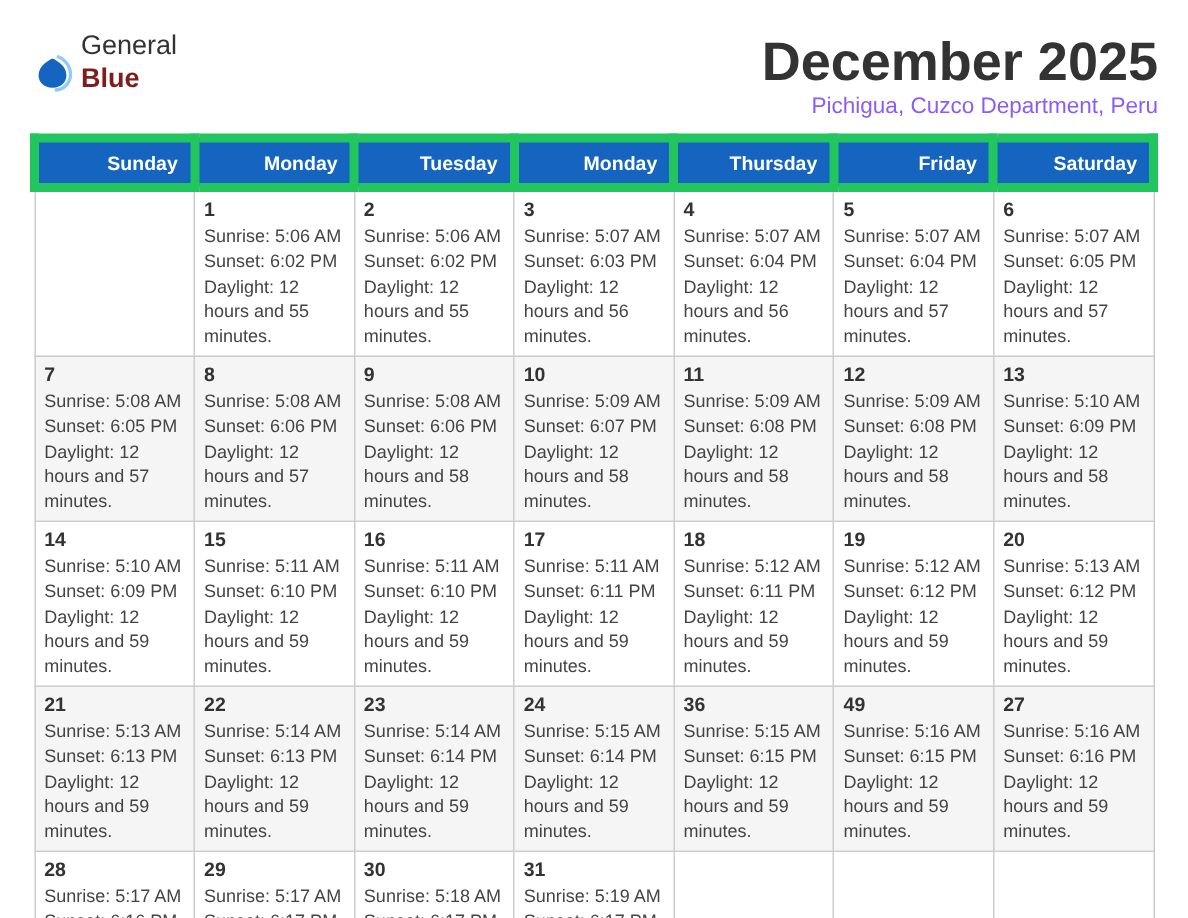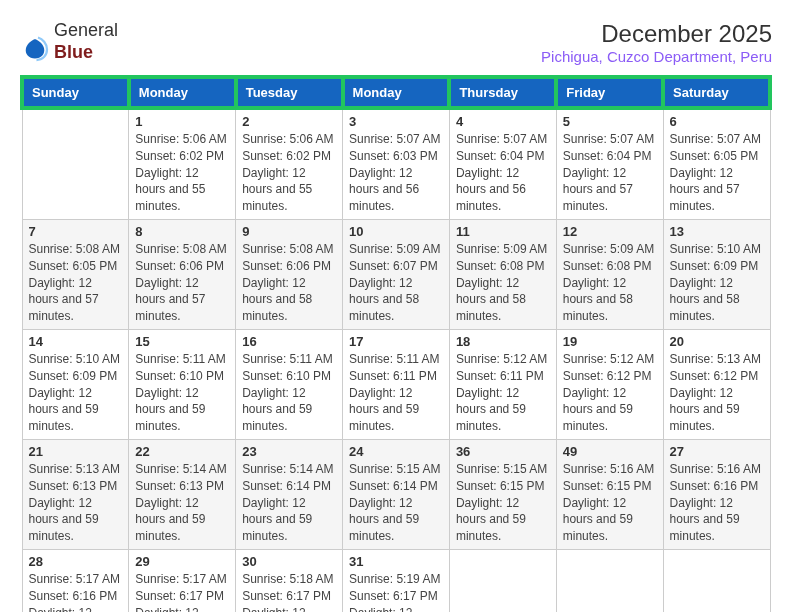--- a/index.html
+++ b/index.html
@@ -28,41 +28,41 @@
     .logo-general { color: #333; font-weight: normal; }
     .logo-blue { color: #7f1d1d; font-weight: bold; }
     .logo-icon {
       width: 30px;
       height: 30px;
     }
     .title-section {
       text-align: right;
     }
     .month-year {
-      font-size: 24px;
+      font-size: 36px;
       color: #333;
-      font-weight: normal;
+      font-weight: bold;
     }
     .location {
       font-size: 15px;
       color: #8b5cf6;
     }
     .calendar {
       width: 100%;
       border-collapse: collapse;
       font-size: 11px;
     }
     .calendar thead tr th {
       background-color: #1565C0;
       color: #fff;
       padding: 6px 8px;
-      text-align: left;
+      text-align: right;
       font-size: 13px;
       font-weight: bold;
-      border: 4px solid #22c55e;
+      border: 6px solid #22c55e;
     }
     .calendar tbody tr td {
       border: 1px solid #ccc;
       vertical-align: top;
       padding: 4px 6px;
       width: 107px;
       min-height: 80px;
       height: 90px;
     }
     .day-number {

